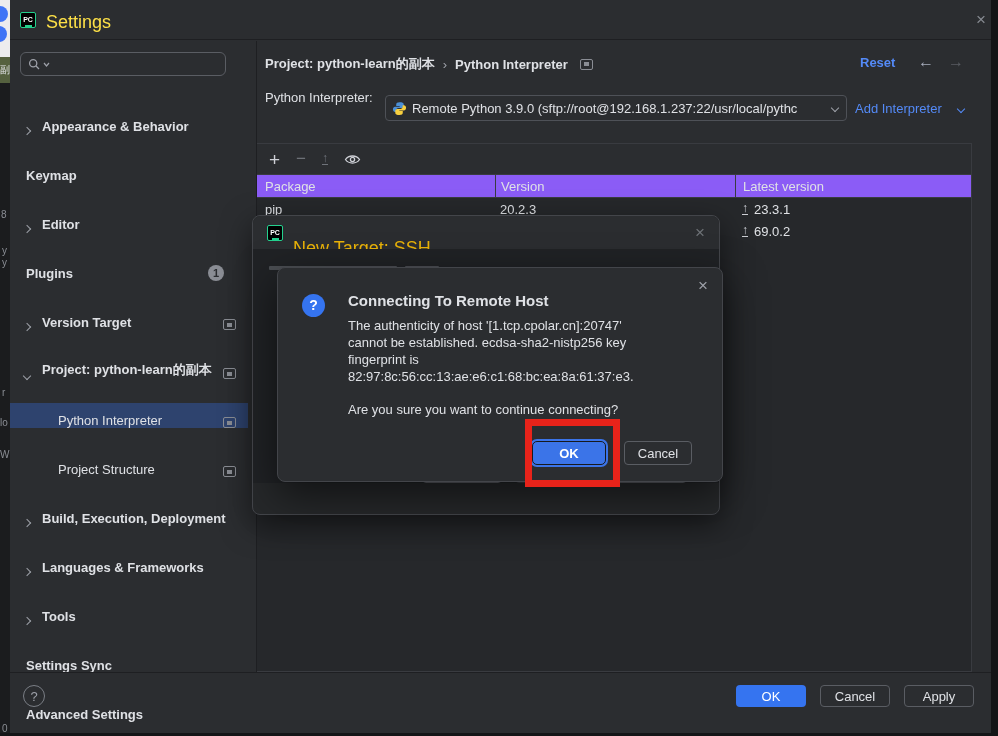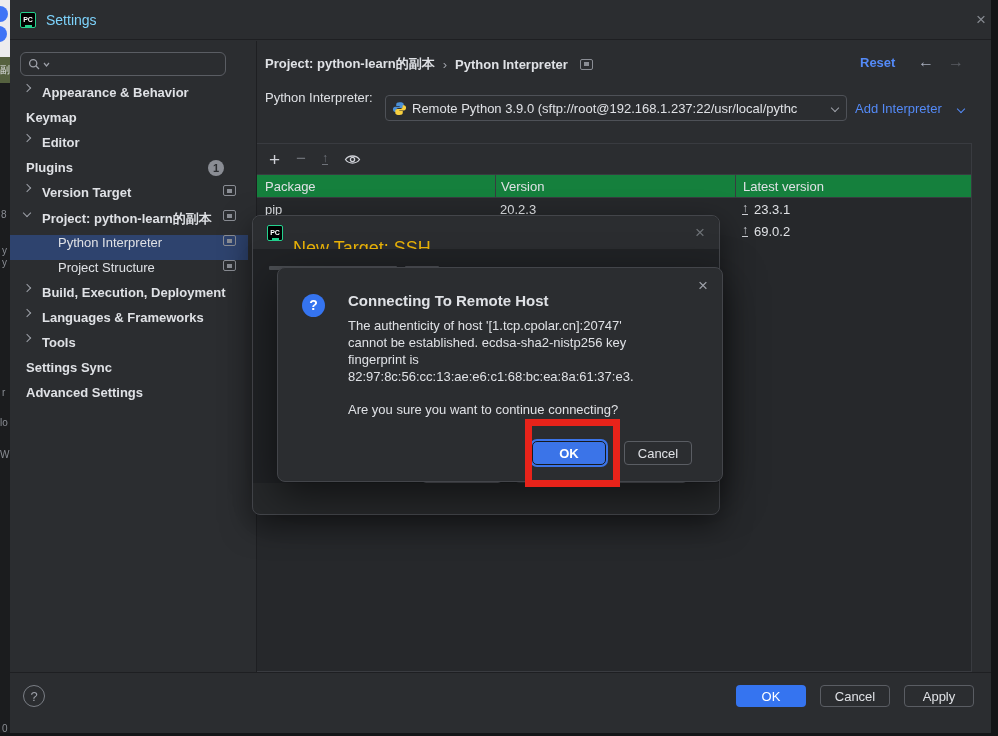--- a/index.html
+++ b/index.html
@@ -15,30 +15,30 @@
   .strip-green { position:absolute; left:0; top:57px; width:10px; height:26px; background:#55613f; }
   .strip-glyph { position:absolute; color:#8a8d94; font-size:10px; line-height:10px; }
 
   
   #settings-window { left:10px; top:0; width:981px; height:733px; background:#2b2d30; }
 
   #titlebar { left:0; top:0; width:981px; height:40px; border-bottom:1px solid #1e1f22; }
   .pc-icon { width:16px; height:16px; background:#000; border:1px solid #24d18e; border-radius:2px;
              color:#fff; font-size:7px; font-weight:bold; text-align:center; line-height:9px; padding-top:2px; }
   .pc-icon i { display:block; width:7px; height:2px; background:#24d18e; margin:1px auto 0; }
-  .win-title { color:#7dd3fc; font-size:14px;text-align:center; }
+  .win-title { color:#fde047; font-size:18px;text-align:center; }
   .close-x { color:#868a91; font-size:17px; line-height:17px; cursor:default; }
 
   
   #sidebar { left:0; top:41px; width:247px; height:631px; border-right:1px solid #1e1f22; }
   #search-box { position:absolute; left:10px; top:11px; width:206px; height:24px;
                 background:#2b2d30; border:1px solid #5a5d63; border-radius:6px; display:flex; align-items:center; padding-left:7px; gap:2px; }
   #search-input { background:transparent; border:none; outline:none; color:#dfe1e5; width:160px; font-size:13px; }
   #sb-list { position:absolute; left:0; top:44px; width:247px; }
-  .sb-item { height:25px; display:flex; align-items:flex-start; padding-left:14px; margin-right:9px; font-weight:bold; }
+  .sb-item { height:25px; display:flex; align-items:flex-end; padding-left:14px; margin-right:9px; font-weight:bold;margin-top:24px; }
   .sb-item .arrow-slot { width:18px; display:flex; align-items:center; }
   .sb-item.plain { padding-left:16px; }
   .sb-item.indent { padding-left:48px; font-weight:normal; }
   .sb-item.selected { background:#2e436e; }
   .chev { width:6px; height:6px; border-right:1.4px solid #9da0a8; border-bottom:1.4px solid #9da0a8; display:inline-block; }
   .chev.right { transform:rotate(-45deg); }
   .chev.down  { transform:rotate(45deg); }
   .sb-spacer { flex:1; }
   .badge { width:16px; height:16px; border-radius:50%; background:#8a8d94; color:#2b2d30;
            font-size:11px; font-weight:bold; text-align:center; line-height:16px; margin-right:24px; }
@@ -58,21 +58,21 @@
   #add-interp { left:845px; top:101px; display:flex; align-items:center; gap:16px; }
 
   
   #pkg-panel { left:247px; top:143px; width:715px; height:529px; background:#26282b;
                border-top:1px solid #393b40; border-right:1px solid #393b40; border-bottom:1px solid #393b40; }
   #pkg-toolbar { height:30px; background:#2b2d30; display:flex; align-items:center; gap:16px; padding-left:12px; }
   .tb-plus { color:#ced0d6; font-size:19px; line-height:19px; }
   .tb-minus { color:#6f737a; font-size:17px; }
   .upicon { display:inline-block; border-bottom:1.5px solid currentColor; line-height:11px; font-size:12px; }
   .tb-up { color:#6f737a; }
-  #pkg-header { height:24px; display:flex; align-items:center; background:#15803d; border-top:1px solid #393b40; border-bottom:1px solid #393b40; }
+  #pkg-header { height:24px; display:flex; align-items:center; background:#8b5cf6; border-top:1px solid #393b40; border-bottom:1px solid #393b40; }
   .col-pkg { width:238px; padding-left:8px; }
   .col-ver { width:240px; padding-left:5px; border-left:1px solid #393b40; height:100%; display:flex; align-items:center; }
   .col-lat { flex:1; padding-left:7px; border-left:1px solid #393b40; height:100%; display:flex; align-items:center; }
   .pkg-row { height:22px; display:flex; align-items:center; }
   .pkg-row .col-ver, .pkg-row .col-lat { border-left:none; }
   .lat-cell { display:flex; align-items:center; gap:6px; color:#dfe1e5; }
   .lat-cell .upicon { color:#ced0d6; }
 
   
   #ssh-dialog { left:252px; top:215px; width:468px; height:300px; background:#26282a; border:1px solid #43454a;

